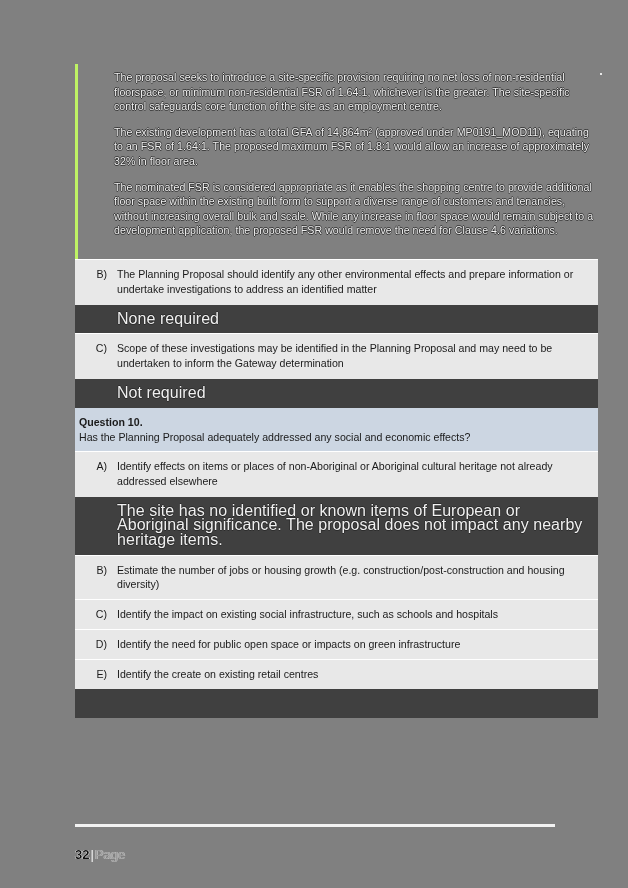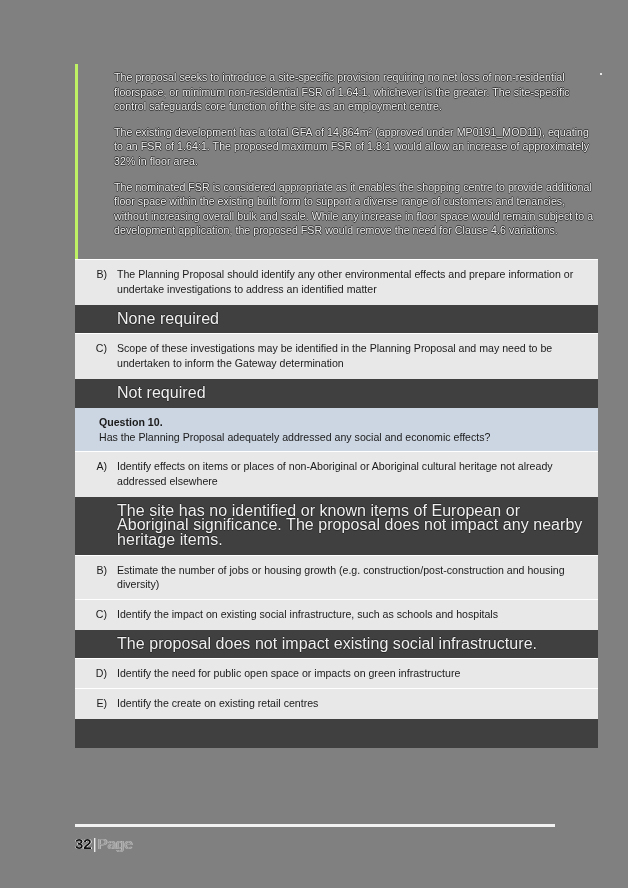--- a/index.html
+++ b/index.html
@@ -46,21 +46,21 @@
        0.7px 0 0 rgba(40,40,40,.85),
       -0.7px 0 0 rgba(40,40,40,.85),
        0 0.7px 0 rgba(40,40,40,.85),
        0 -0.7px 0 rgba(40,40,40,.85);
   }
   .intro p:last-child { margin-bottom: 16px; }
 
   
   .qbanner {
     background: #ccd6e2;
-    padding: 7px 10px 8px 24px;
+    padding: 7px 10px 8px 4px;
     color: #1a1a1a;
     font-size: 10.6px;
     line-height: 14.4px;
     box-shadow: 0 1px 0 #ffffff;
   }
   .qbanner .qnum {
     font-weight: bold;
     display: block;
   }
   .qbanner .qtext { display: block; }
@@ -105,22 +105,22 @@
     left: 75px;
     top: 824px;
     width: 480px;
   }
   #footer .rule {
     height: 3px;
     background: #f2f2f2;
     width: 100%;
   }
   #footer .fline {
-    margin-top: 9px;
-    font-size: 15px;
+    margin-top: 20px;
+    font-size: 13px;
     line-height: 15px;
     white-space: nowrap;
   }
   #footer .pnum {
     font-weight: bold;
     color: #101010;
     text-shadow: 0.6px 0 0 #ffffff, -0.6px 0 0 #ffffff;
   }
   #footer .sep {
     color: #f2f2f2;
@@ -181,21 +181,20 @@
 
     <div class="prompt">
       <span class="letter">B)</span>
       <span class="ptext">Estimate the number of jobs or housing growth (e.g. construction/post-construction and housing diversity)</span>
     </div>
 
     <div class="prompt">
       <span class="letter">C)</span>
       <span class="ptext">Identify the impact on existing social infrastructure, such as schools and hospitals</span>
     </div>
-    <div class="answer">The proposal does not impact existing social infrastructure.</div>
 
     <div class="prompt">
       <span class="letter">D)</span>
       <span class="ptext">Identify the need for public open space or impacts on green infrastructure</span>
     </div>
 
     <div class="prompt">
       <span class="letter">E)</span>
       <span class="ptext">Identify the create on existing retail centres</span>
     </div>

